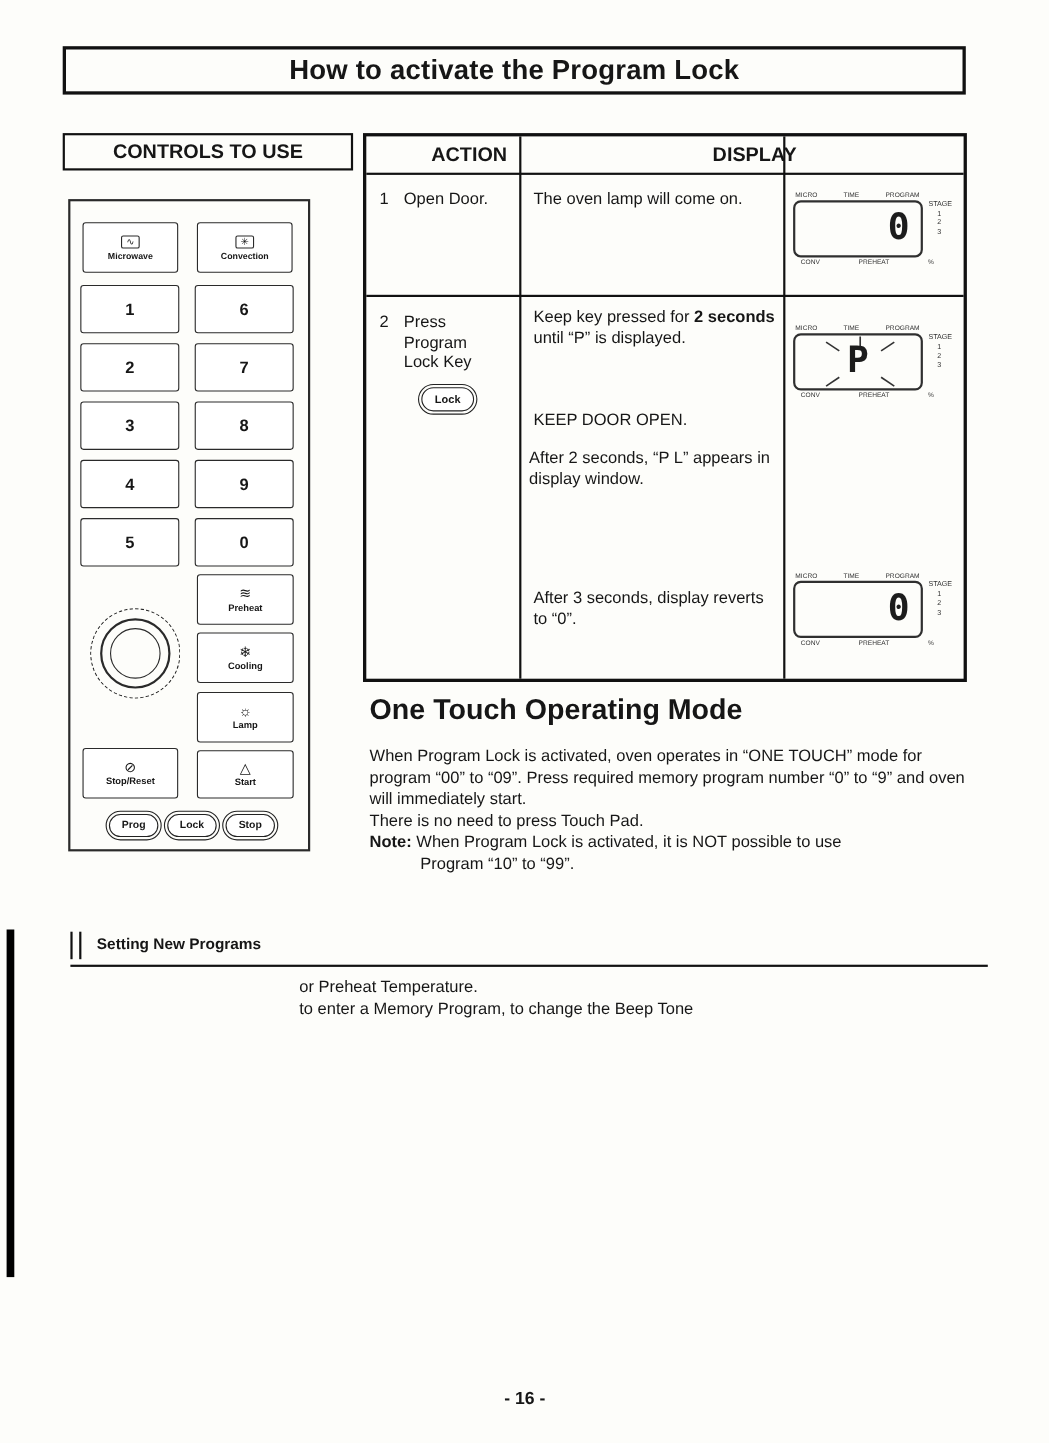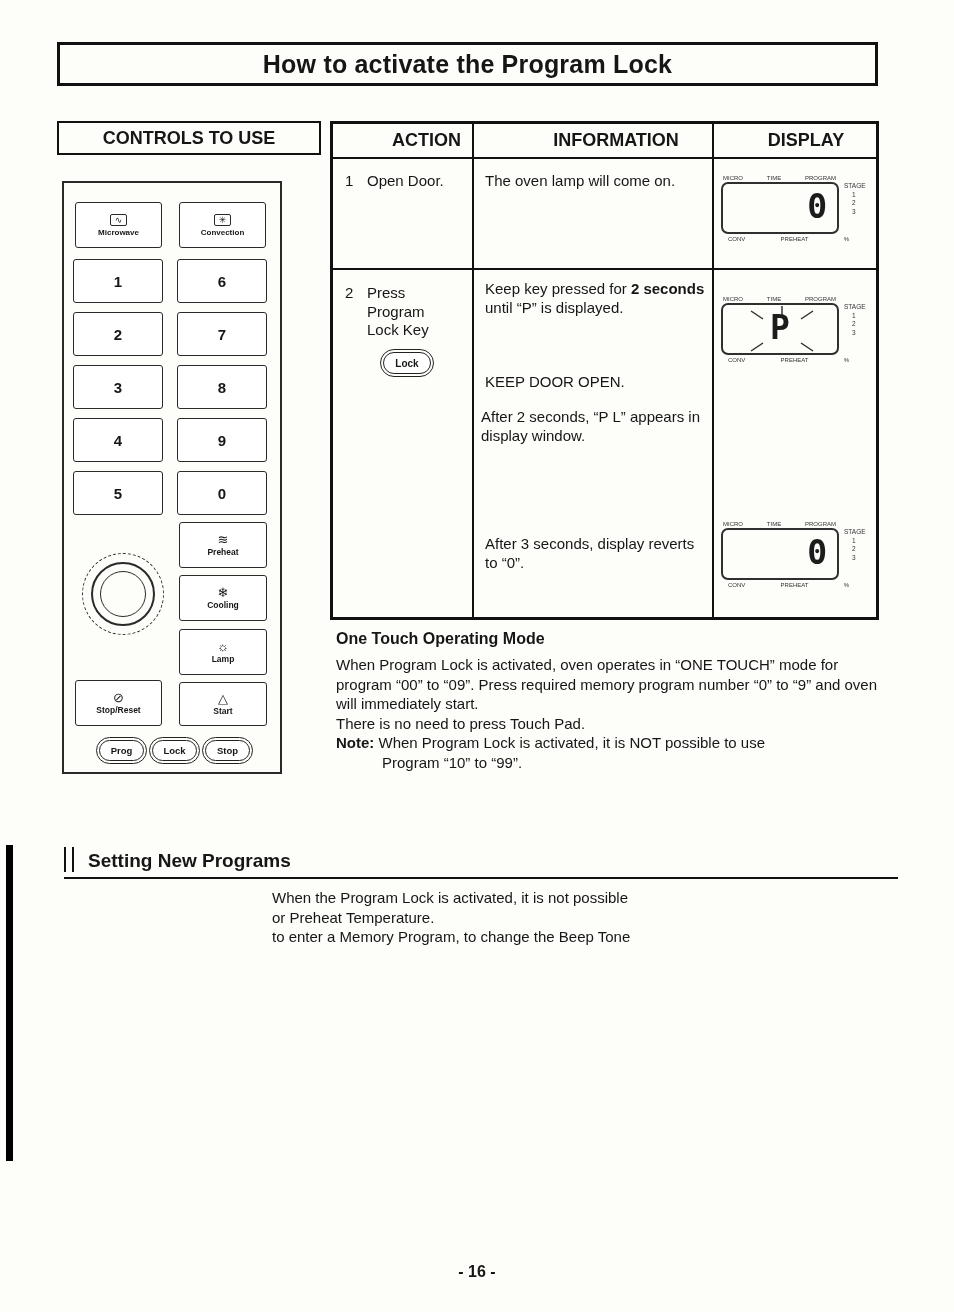--- a/index.html
+++ b/index.html
@@ -80,27 +80,27 @@
   .flash .disp-value{ right:auto; left:50%; transform:translate(-50%,-55%); }
   .wide .disp-value{ right:auto; left:13px; letter-spacing:13px; }
   .rays{ position:absolute; left:0; top:0; width:118px; height:52px; }
   .disp-stage{ position:absolute; left:123px; top:7px; font-size:6.5px; line-height:8.5px; color:#333; }
   .disp-stage .num{ padding-left:8px; }
   .disp-bottom{ width:132px; display:flex; justify-content:space-between; padding:2px 4px 0 7px;
     font-size:6px; color:#333; }
 
   
   .one-touch{ left:336px; top:630px; width:556px; }
-  .one-touch h3{ font-size:16px; font-weight:bold; margin-bottom:7px; }
+  .one-touch h3{ font-size:26px; font-weight:bold; margin-bottom:17px; }
   .one-touch p{ font-size:15px; line-height:19.5px; }
   .note-block{ font-size:15px; line-height:19.5px; padding-left:46px; text-indent:-46px; }
 
   .section-icon{ left:64px; top:847px; width:10px; height:25px;
     border-left:2.5px solid #111; border-right:2.5px solid #111; }
-  .setting-heading{ left:88px; top:850px; font-size:19px; font-weight:bold; }
+  .setting-heading{ left:88px; top:850px; font-size:14px; font-weight:bold; }
   .setting-rule{ left:64px; top:877px; width:834px; border-top:2px solid #111; }
   .setting-body{ left:272px; top:888px; font-size:15px; line-height:19.5px; }
 
   .footer{ left:0; top:1263px; width:954px; text-align:center; font-size:16px; font-weight:bold; }
   .binding-mark{ left:6px; top:845px; width:7px; height:316px; background:#000; }
 </style>
 </head>
 <body>
 
 <div class="page">
@@ -161,21 +161,20 @@
     </div>
 
     <div class="oval-btn" style="left:35px;top:557px">Prog</div>
     <div class="oval-btn" style="left:88px;top:557px">Lock</div>
     <div class="oval-btn" style="left:141px;top:557px">Stop</div>
   </div>
 
   <div class="abs table">
     <div class="thead">
       <div class="th th1">ACTION</div>
-      <div class="th th2">INFORMATION</div>
       <div class="th th3">DISPLAY</div>
     </div>
     <div class="vsep v1"></div>
     <div class="vsep v2"></div>
     <div class="hsep"></div>
 
     <div class="cell" style="left:12px;top:48px">1</div>
     <div class="cell" style="left:34px;top:48px">Open Door.</div>
     <div class="cell" style="left:152px;top:48px;width:222px">The oven lamp will come on.</div>
 
@@ -278,21 +277,20 @@
     <div class="note-block">
       <b>Note:</b><span> When Program Lock is activated, it is NOT possible to use</span><br>
       <span>Program “10” to “99”.</span>
     </div>
   </div>
 
   <div class="abs section-icon"></div>
   <div class="abs setting-heading">Setting New Programs</div>
   <div class="abs setting-rule"></div>
   <div class="abs setting-body">
-    <div>When the Program Lock is activated, it is not possible</div>
     <div>or Preheat Temperature.</div>
     <div>to enter a Memory Program, to change the Beep Tone</div>
   </div>
 
   <div class="abs footer">- 16 -</div>
   <div class="abs binding-mark"></div>
 
 </div>
 
 </body></html>

